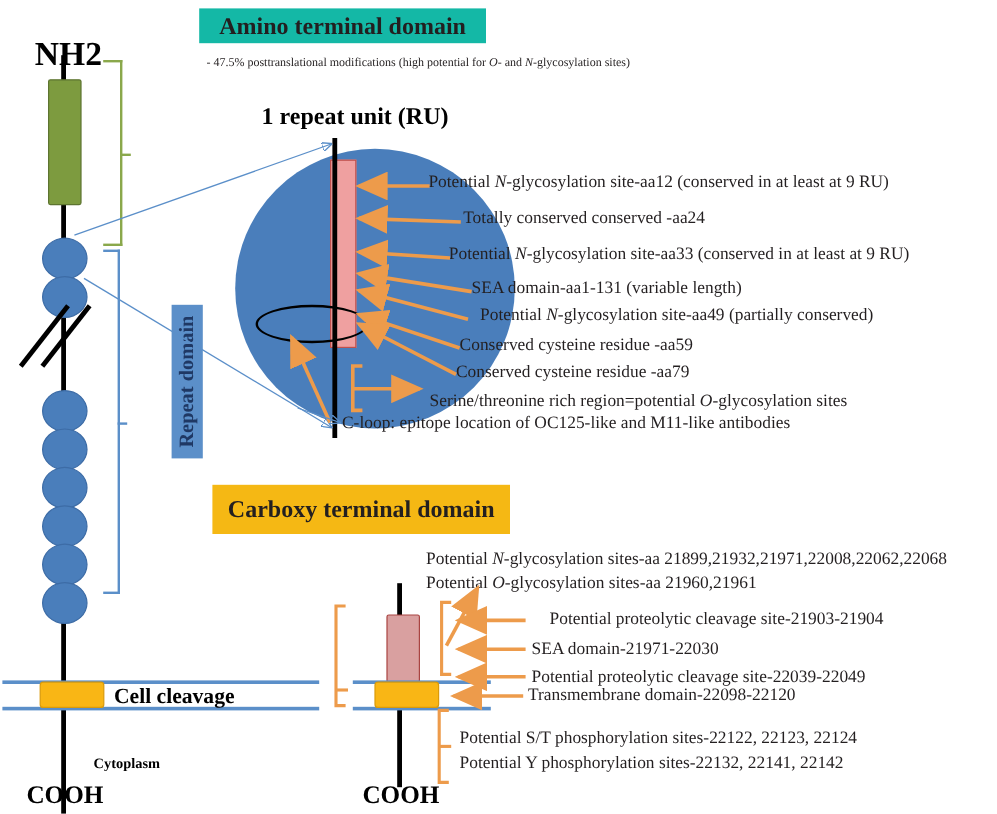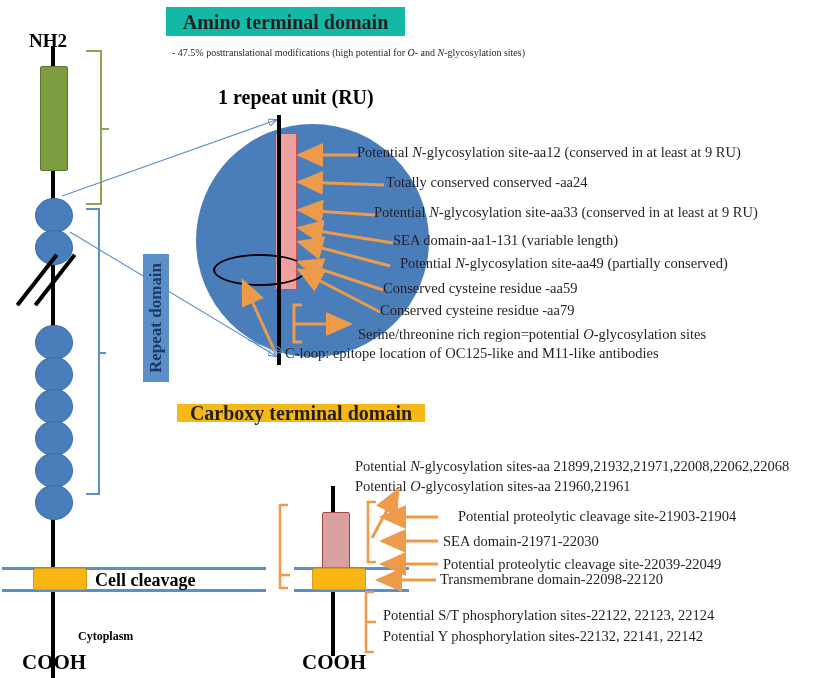--- a/index.html
+++ b/index.html
@@ -23,21 +23,21 @@
     line-height:1;
     white-space:nowrap;
   }
   .banner-amino{
     left:166px;top:7px;width:239px;height:29px;
     background:#14b8a6;
     font-size:20px;
     display:flex;align-items:center;justify-content:center;
   }
   .banner-carboxy{
-    left:177px;top:404px;width:248px;height:18px;
+    left:177px;top:404px;width:248px;height:41px;
     background:#f5b814;
     font-size:20px;
     display:flex;align-items:center;justify-content:center;
   }
 
   
   .txt{
     position:absolute;
     font-family:"Liberation Serif", serif;
     font-size:14.5px;
@@ -171,21 +171,21 @@
 <div class="stage">
 
   <div class="banner banner-amino">Amino terminal domain</div>
 
   <div class="banner banner-carboxy">Carboxy terminal domain</div>
 
   <div class="txt" style="left:172px;top:47px;font-size:10px;">
     - 47.5% posttranslational modifications (high potential for <i>O-</i> and <i>N</i>-glycosylation sites)
   </div>
 
-  <div class="bold-label" style="left:29px;top:30px;font-size:19px;">NH2</div>
+  <div class="bold-label" style="left:29px;top:30px;font-size:28px;">NH2</div>
 
   <div class="chain-line" style="left:51px;top:46px;height:24px;"></div>
   <div class="chain-line" style="left:51px;top:165px;height:42px;"></div>
   <div class="chain-line" style="left:51px;top:236px;height:96px;"></div>
   <div class="chain-line" style="left:51px;top:490px;height:188px;"></div>
 
   <div class="nh2-box"></div>
 
   <div class="bead" style="left:35px;top:198px;"></div>
   <div class="bead" style="left:35px;top:230px;"></div>

